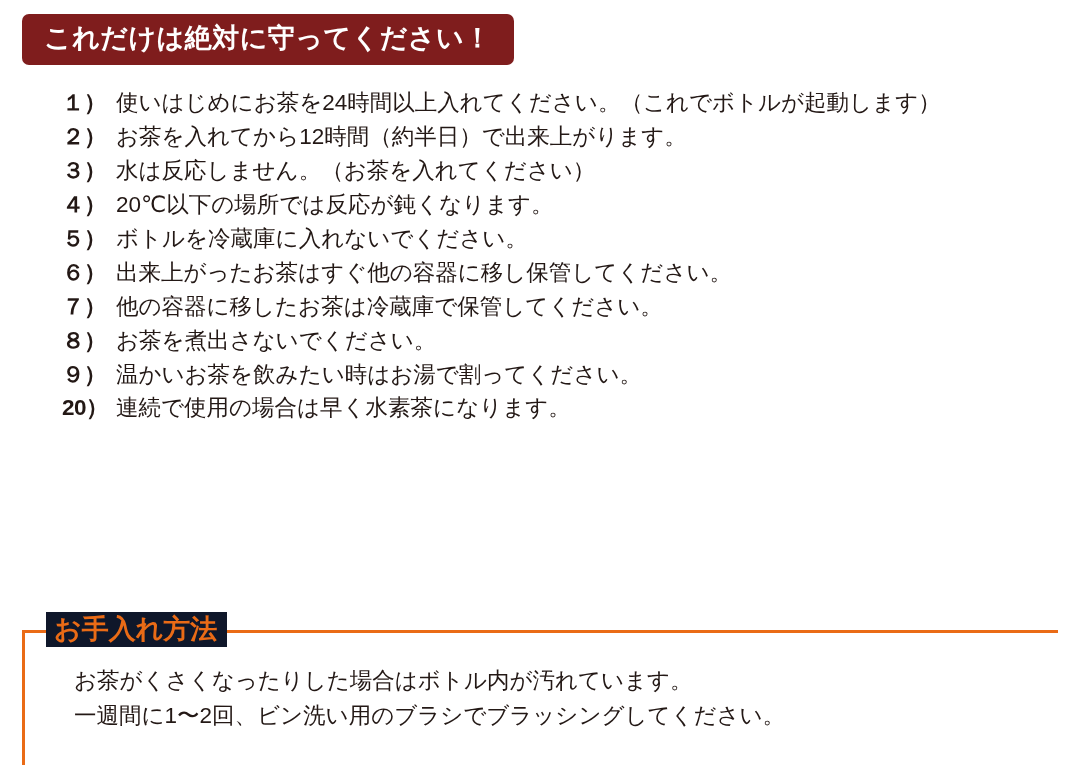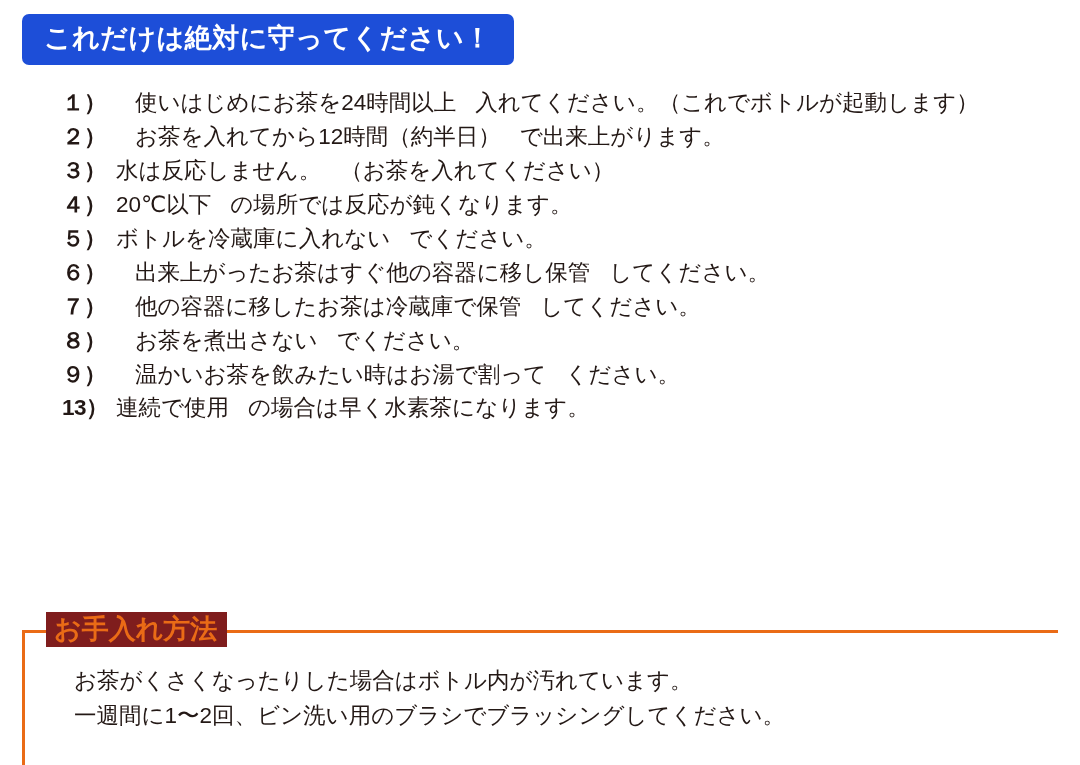--- a/index.html
+++ b/index.html
@@ -15,21 +15,21 @@
     overflow: hidden;
     position: relative;
   }
 
   
   .banner-wrap {
     padding: 14px 0 0 22px;
   }
   .banner {
     display: inline-block;
-    background: #1d4ed8;
+    background: #7f1d1d;
     color: #ffffff;
     font-size: 27px;
     font-weight: bold;
     letter-spacing: 0.5px;
     padding: 11px 22px 13px 22px;
     border-radius: 7px;
     line-height: 1.0;
     white-space: nowrap;
   }
 
@@ -60,21 +60,20 @@
     padding-left: 0;
   }
   .rule.note .txt {
     margin-left: 0;
   }
   b {
     font-weight: normal;
   }
   .thin {
     font-weight: normal;
-    margin-left: 19px;
   }
 
   
   .care {
     position: absolute;
     left: 22px;
     right: 22px;
     top: 612px;
     bottom: 0;
   }
@@ -85,21 +84,21 @@
     bottom: 0;
     width: 100%;
     border-left: 3px solid #ea6b16;
     border-top: 3px solid #ea6b16;
     box-sizing: border-box;
   }
   .care-title {
     position: absolute;
     left: 24px;
     top: 0;
-    background: #7f1d1d;
+    background: #0f172a;
     padding: 0 10px 0 8px;
     color: #ea6b16;
     font-size: 27px;
     font-weight: bold;
     line-height: 1.3;
     white-space: nowrap;
     z-index: 2;
   }
   .care-body {
     position: absolute;
@@ -148,21 +147,21 @@
     </div>
     <div class="rule">
       <span class="num">８）</span>
       <span class="txt"><span class="thin">お茶を</span><b>煮出さない</b><span class="thin">でください。</span></span>
     </div>
     <div class="rule">
       <span class="num">９）</span>
       <span class="txt"><span class="thin">温かいお茶を飲みたい時は</span><b>お湯で割って</b><span class="thin">ください。</span></span>
     </div>
     <div class="rule">
-      <span class="num">13）</span>
+      <span class="num">20）</span>
       <span class="txt"><b>連続で使用</b><span class="thin">の場合は早く水素茶になります。</span></span>
     </div>
   </div>
 
 <div class="care">
   <div class="care-frame"></div>
   <div class="care-title">お手入れ方法</div>
   <div class="care-body" id="care-body">
       <div>お茶がくさくなったりした場合はボトル内が汚れています。</div>
       <div>一週間に1〜2回、ビン洗い用のブラシでブラッシングしてください。</div>

